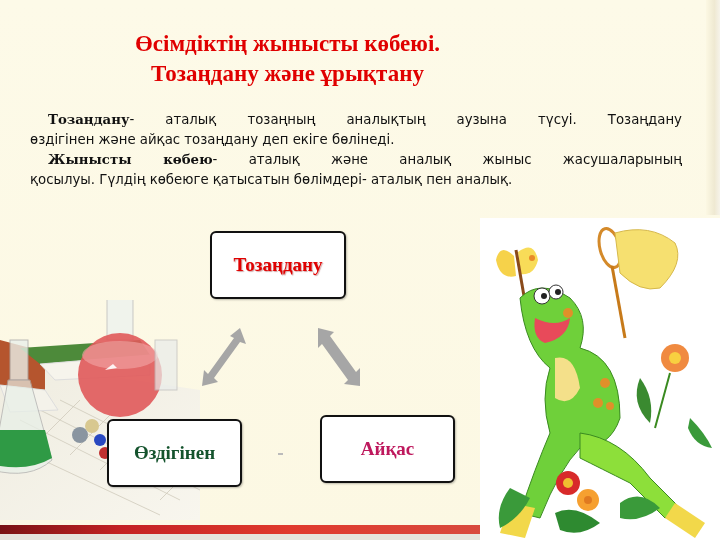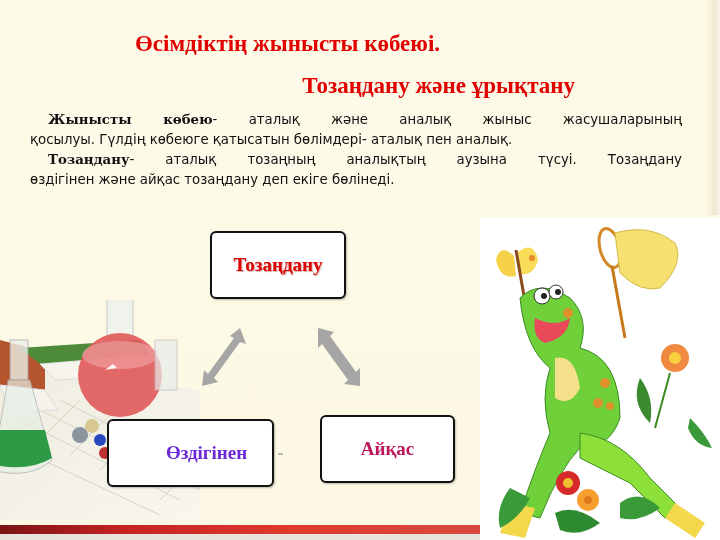--- a/index.html
+++ b/index.html
@@ -1,60 +1,60 @@
 <!DOCTYPE html>
 <html><head>
 <meta charset="utf-8">
 <style>
   html, body { margin:0; padding:0; }
   body { width:720px; height:540px; overflow:hidden; position:relative; background:#fdf9e6; font-family:"Liberation Serif", serif; }
   .slide { position:absolute; left:0; top:0; width:720px; height:540px; background:linear-gradient(180deg,#fdfae8 0%,#fcf8e3 100%); }
   .right-shade { position:absolute; right:0; top:0; width:14px; height:215px; background:linear-gradient(90deg,#fcf8e3,#efe9d2 60%,#f6f3ea); }
   .title { position:absolute; left:0; width:575px; text-align:center; color:#e00000; font-weight:bold; font-size:23px; line-height:27px; }
   .title.l1 { top:30px; }
-  .title.l2 { top:72px;text-align:right; }
+  .title.l2 { top:60px; }
   .body-text { position:absolute; left:30px; top:110px; width:652px; font-family:"DejaVu Sans", sans-serif; font-size:13.3px; line-height:20px; color:#111; text-align:justify; }
   .body-text p { margin:0; text-indent:18px; text-align-last:left; }
   .body-text b { font-family:"DejaVu Serif", serif; font-weight:bold; }
   .j { text-align-last:justify !important; }
 
   .lab-image { position:absolute; left:0; top:300px; width:200px; height:220px; overflow:hidden; }
   .redbar { position:absolute; left:0; top:525px; width:483px; height:11px; background:linear-gradient(90deg,#7a1414 0%,#c42222 25%,#e03a2e 60%,#d84a3e 100%); }
   .greybar { position:absolute; left:0; top:534px; width:483px; height:6px; background:#e6e4dc; }
 
   .node { position:absolute; background:#fff; border:2px solid #111; border-radius:6px; display:flex; align-items:center; justify-content:center; font-weight:bold; font-size:19px; box-shadow:1px 1px 2px rgba(0,0,0,0.25); }
   .node.top { left:210px; top:231px; width:132px; height:64px; color:#e00000; text-shadow:1px 1px 1px rgba(120,0,0,0.35); }
-  .node.left { left:107px; top:419px; width:131px; height:64px; color:#6d28d9;padding-left:32px; }
+  .node.left { left:107px; top:419px; width:131px; height:64px; color:#14532d; }
   .node.right { left:320px; top:415px; width:131px; height:64px; color:#be185d; }
   .dot { position:absolute; left:278px; top:453px; width:5px; height:2px; background:#bbb; }
 
   .arrow { position:absolute; }
   .frog-panel { position:absolute; left:480px; top:218px; width:240px; height:322px; background:#fff; overflow:hidden; }
 </style>
 </head>
 <body>
 
 <div class="slide"></div>
 <div class="right-shade"></div>
 
 <div class="title l1">Өсімдіктің жынысты көбеюі.</div>
 <div class="title l2">Тозаңдану және ұрықтану</div>
 
 <div class="body-text">
   <p>
     <span class="j" style="display:block;text-indent:0;padding-left:18px;text-align:justify;text-align-last:justify;">
+      <b>Тозаңдану</b><span>- аталық тозаңның аналықтың аузына түсуі. Тозаңдану</span>
+    </span>
+    <span style="display:block;text-indent:0;">өздігінен және айқас тозаңдану деп екіге бөлінеді.</span>
+  </p>
+  <p>
+    <span class="j" style="display:block;text-indent:0;padding-left:18px;text-align:justify;text-align-last:justify;">
       <b>Жынысты көбею</b><span>- аталық   және аналық жыныс жасушаларының</span>
     </span>
     <span style="display:block;text-indent:0;">қосылуы. Гүлдің көбеюге қатысатын бөлімдері- аталық пен аналық.</span>
-  </p>
-  <p>
-    <span class="j" style="display:block;text-indent:0;padding-left:18px;text-align:justify;text-align-last:justify;">
-      <b>Тозаңдану</b><span>- аталық тозаңның аналықтың аузына түсуі. Тозаңдану</span>
-    </span>
-    <span style="display:block;text-indent:0;">өздігінен және айқас тозаңдану деп екіге бөлінеді.</span>
   </p>
 </div>
 
 <div class="lab-image">
   <svg width="200" height="220" viewBox="0 0 200 220">
     <defs>
       <linearGradient id="tbl" x1="0" y1="0" x2="1" y2="1">
         <stop offset="0" stop-color="#efece0"></stop>
           <stop offset="1" stop-color="#f8f6ee"></stop>
       </linearGradient>

